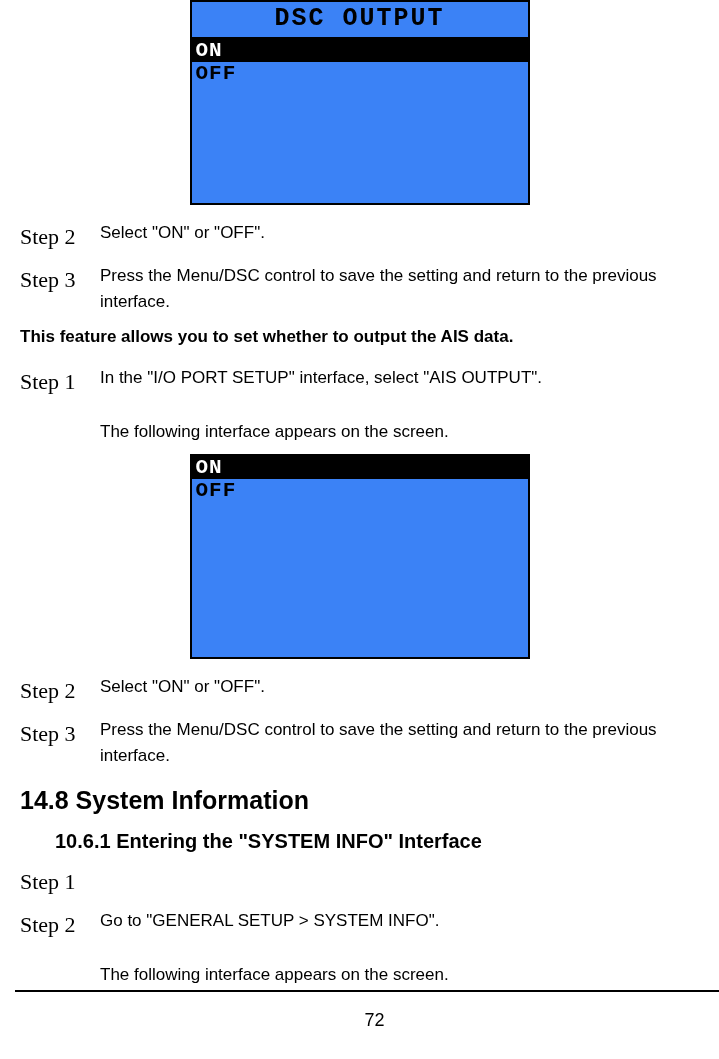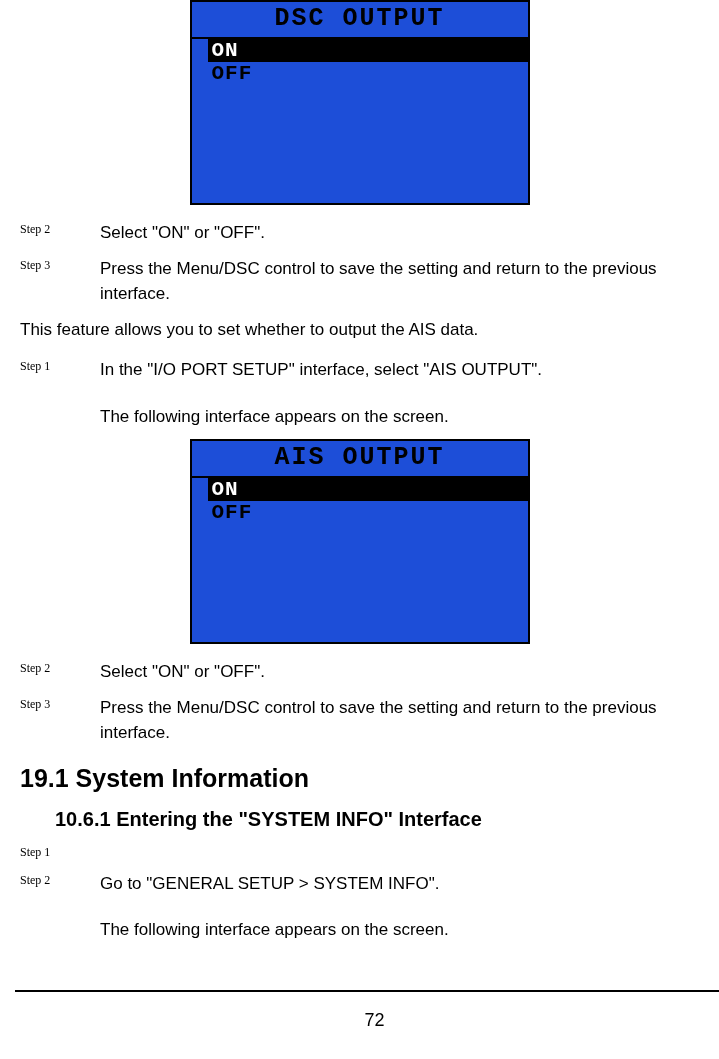--- a/index.html
+++ b/index.html
@@ -18,59 +18,58 @@
       position: relative;
     }
     .page-content {
       padding: 0 20px 0 20px;
     }
     .lcd-screen {
       width: 340px;
       height: 205px;
       border: 2px solid #000;
       margin: 0 auto 15px auto;
-      background: #1d4ed8;
+      background: #3b82f6;
       display: flex;
       flex-direction: column;
     }
     .lcd-title {
       padding: 2px 0 4px 0;
       text-align: center;
       font-family: 'Courier New', monospace;
       font-size: 25px;
       font-weight: bold;
       letter-spacing: 2px;
       border-bottom: 2px solid #000;
     }
     .lcd-body {
       flex: 1;
       display: flex;
       flex-direction: column;
-      padding-left: 16px;
     }
     .lcd-option {
       font-family: 'Courier New', monospace;
       font-size: 21px;
       font-weight: bold;
       padding: 0 4px;
       letter-spacing: 1px;
       line-height: 1.1;
     }
     .lcd-option.selected {
       background: #000;
       color: #fff;
     }
     .step-row {
       display: flex;
       margin-bottom: 10px;
       line-height: 1.5;
     }
     .step-label {
       font-family: 'Times New Roman', Times, serif;
-      font-size: 12px;
+      font-size: 22px;
       width: 80px;
       flex-shrink: 0;
     }
     .step-text {
       flex: 1;
     }
     .step-text-indent {
       margin-left: 80px;
       margin-bottom: 10px;
       line-height: 1.5;
@@ -82,20 +81,21 @@
       margin: 15px 0 12px 35px;
     }
     .main-heading {
       font-size: 25px;
       font-weight: bold;
       margin: 18px 0 10px 0;
     }
     .intro-text {
       margin-bottom: 15px;
       line-height: 1.5;
+      font-weight: bold;
     }
     .footer {
       position: absolute;
       bottom: 28px;
       left: 15px;
       width: 100%;
       border-top: 2.5px solid #000;
       text-align: center;
       padding-top: 18px;
       font-size: 18px;
@@ -132,40 +132,39 @@
 
   <div class="intro-text">This feature allows you to set whether to output the AIS data.</div>
 
   <div class="step-row">
     <div class="step-label">Step 1</div>
     <div class="step-text">In the "I/O PORT SETUP" interface, select "AIS OUTPUT".</div>
   </div>
   <div class="step-text-indent">The following interface appears on the screen.</div>
 
   <div class="lcd-screen">
-    <div class="lcd-title">AIS OUTPUT</div>
     <div class="lcd-body">
       <div class="lcd-option selected">ON</div>
       <div class="lcd-option">OFF</div>
     </div>
   </div>
 
   <div class="step-row">
     <div class="step-label">Step 2</div>
     <div class="step-text">Select "ON" or "OFF".</div>
   </div>
 
   <div class="step-row">
     <div class="step-label">Step 3</div>
     <div class="step-text">
       <span>Press the </span><span class="bold">Menu/DSC</span><span> control to save the setting and return to the previous interface.</span>
     </div>
   </div>
 
-  <div class="main-heading">19.1 System Information</div>
+  <div class="main-heading">14.8 System Information</div>
 
   <div class="section-heading">10.6.1 Entering the "SYSTEM INFO" Interface</div>
 
   <div class="step-row">
     <div class="step-label">Step 1</div>
   </div>
 
   <div class="step-row">
     <div class="step-label">Step 2</div>
     <div class="step-text">Go to "GENERAL SETUP &gt; SYSTEM INFO".</div>

